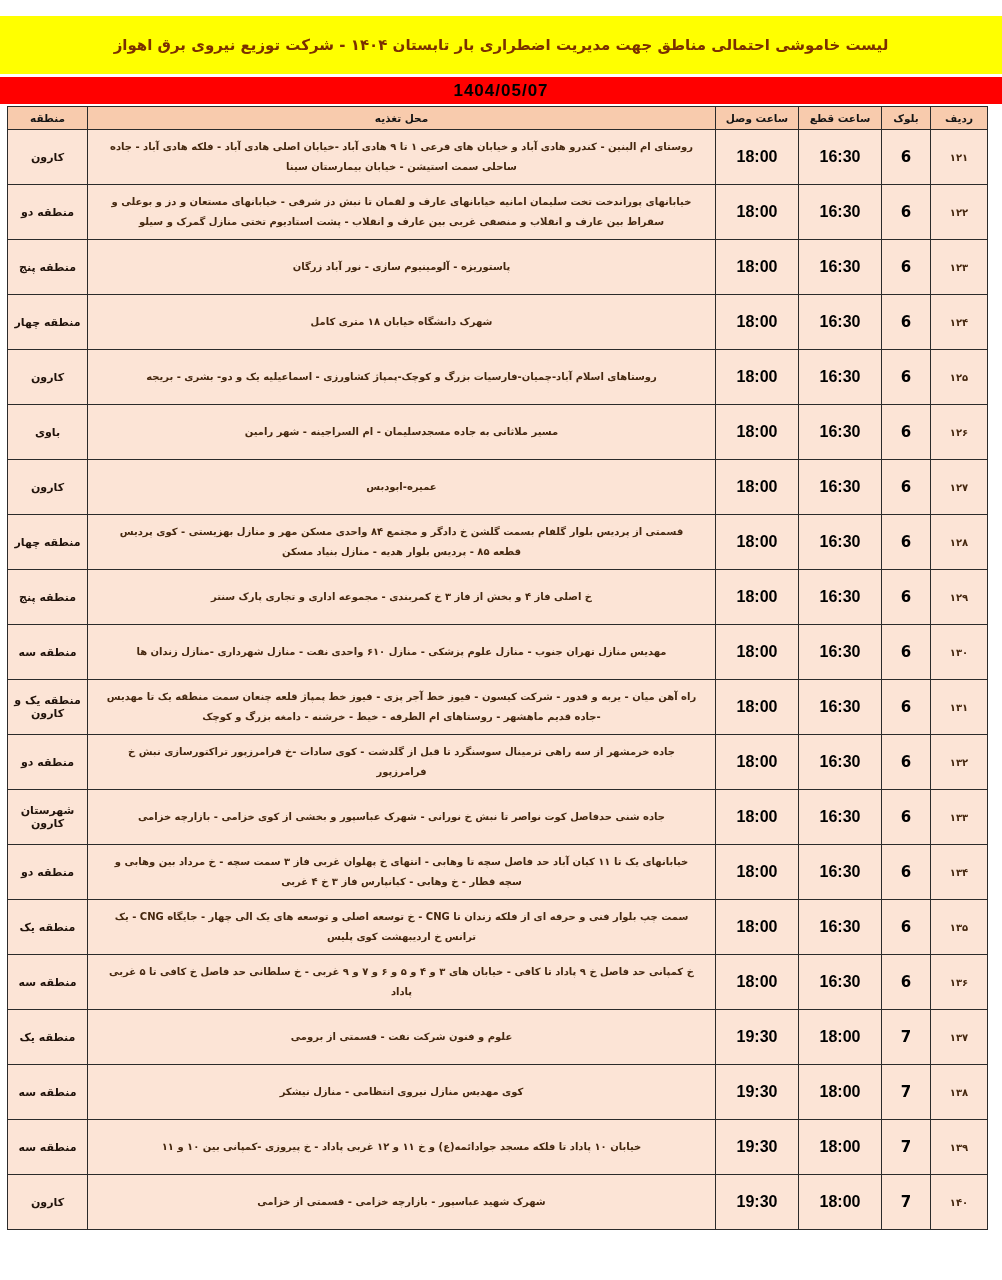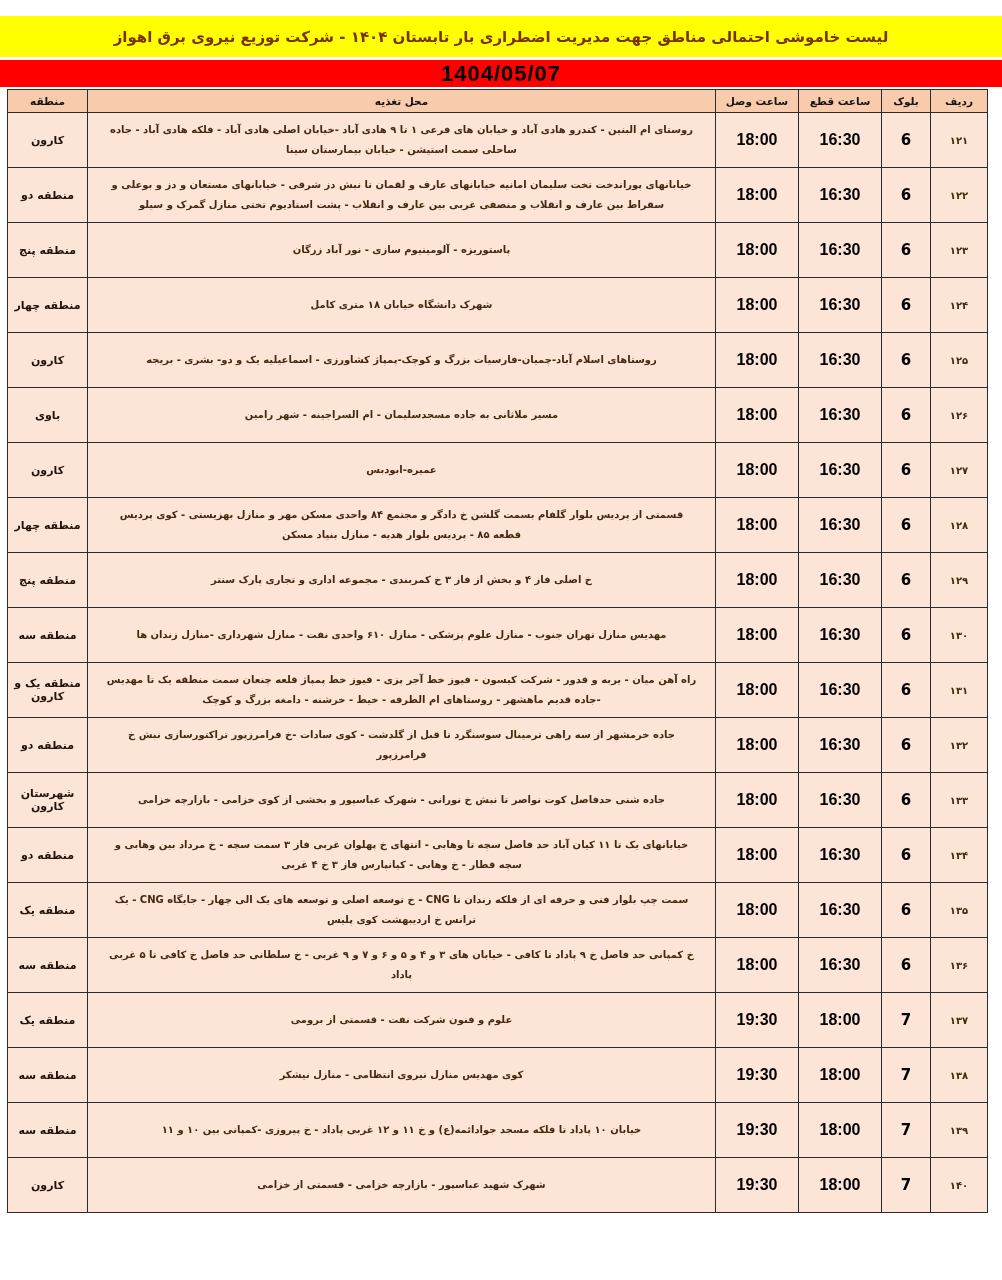--- a/index.html
+++ b/index.html
@@ -13,32 +13,32 @@
   }
   *{box-sizing:border-box;}
   html,body{margin:0;padding:0;}
   body{
     width:1002px;height:1280px;overflow:hidden;
     background:#ffffff;
     font-family:"DejaVu Sans", sans-serif;
     direction:rtl;
   }
   .banner-yellow{
-    margin-top:16px;height:41px;background:var(--yellow);
+    margin-top:16px;height:58px;background:var(--yellow);
     display:flex;align-items:center;justify-content:center;
   }
   .banner-yellow .title{
     color:var(--title-color);font-weight:bold;font-size:15px;
   }
   .banner-red{
     margin-top:3px;height:27px;background:var(--red);
     display:flex;align-items:center;justify-content:center;
   }
   .banner-red .date{
-    color:#000;font-weight:bold;font-size:22px;letter-spacing:1px;
+    color:#000;font-weight:bold;font-size:17px;letter-spacing:1px;
     font-family:"Liberation Sans","DejaVu Sans",sans-serif;
   }
   table{
     border-collapse:collapse;table-layout:fixed;
     width:980px;margin:2px 14px 0 8px;
   }
   th,td{
     border:1.6px solid var(--border);
     background:var(--row-bg);
     vertical-align:middle;text-align:center;

